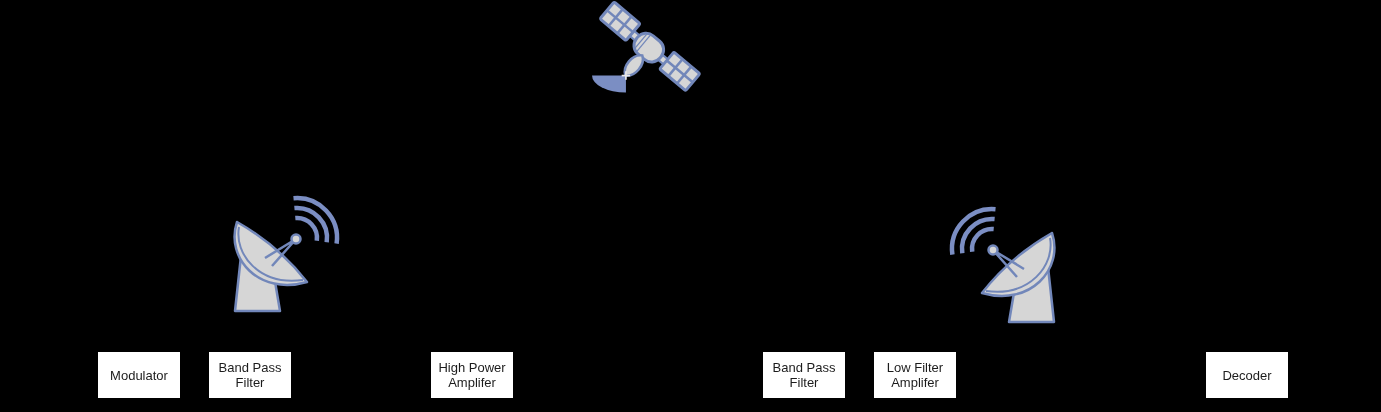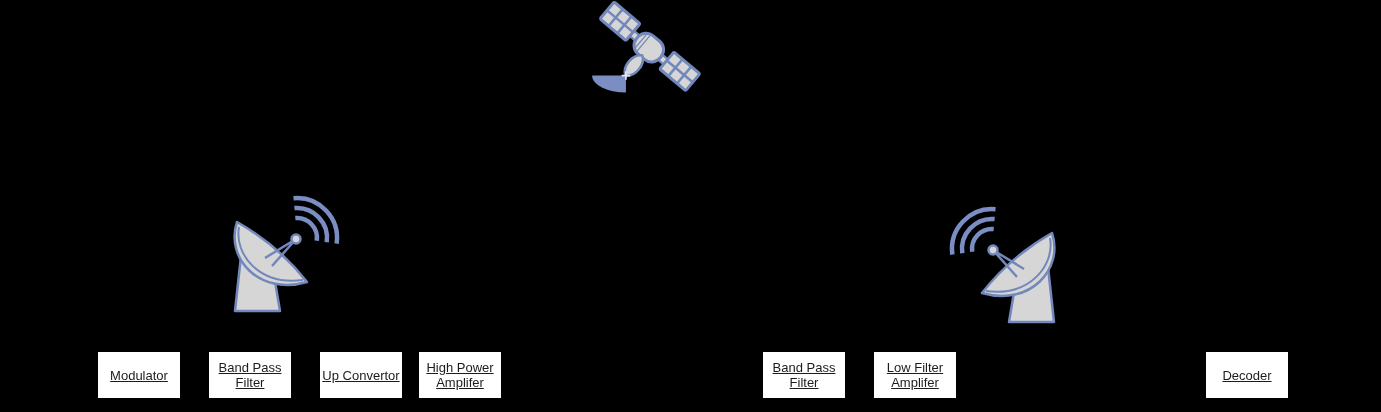--- a/index.html
+++ b/index.html
@@ -17,21 +17,21 @@
     position:absolute;
     top:352px;
     width:82px; height:46px;
     background:#ffffff;
     color:#1c1c1c;
     font-size:13px; line-height:15px;
     display:flex; flex-direction:column;
     align-items:center; justify-content:center;
     text-align:center;
   }
-  .block span { display:block; white-space:nowrap;text-decoration:underline; }
+  .block span { display:block; white-space:nowrap; }
 </style>
 </head>
 <body>
 
 <div class="stage">
 
   <div class="icon" style="left:591px; top:1px; width:119px; height:100px;">
     <svg width="119" height="100" viewBox="0 0 140 118" preserveAspectRatio="xMidYMid meet">
       <g transform="translate(0,10) rotate(40 68 45)">
 
@@ -101,25 +101,21 @@
   </div>
 
   <div class="block" style="left:98px">
     <span>Modulator</span>
     <span></span>
   </div>
   <div class="block" style="left:209px">
     <span>Band Pass</span>
     <span>Filter</span>
   </div>
-  <div class="block" style="left:320px">
-    <span>Up Convertor</span>
-    <span></span>
-  </div>
-  <div class="block" style="left:419px">
+  <div class="block" style="left:431px">
     <span>High Power</span>
     <span>Amplifer</span>
   </div>
 
   <div class="block" style="left:763px">
     <span>Band Pass</span>
     <span>Filter</span>
   </div>
   <div class="block" style="left:874px">
     <span>Low Filter</span>

